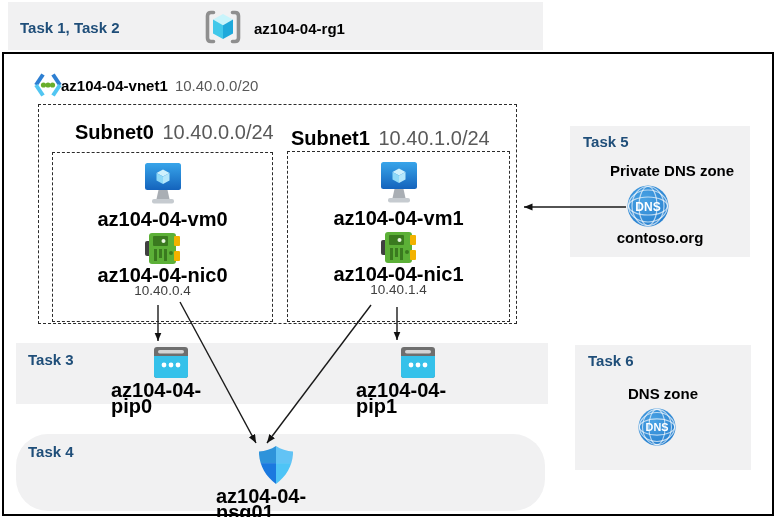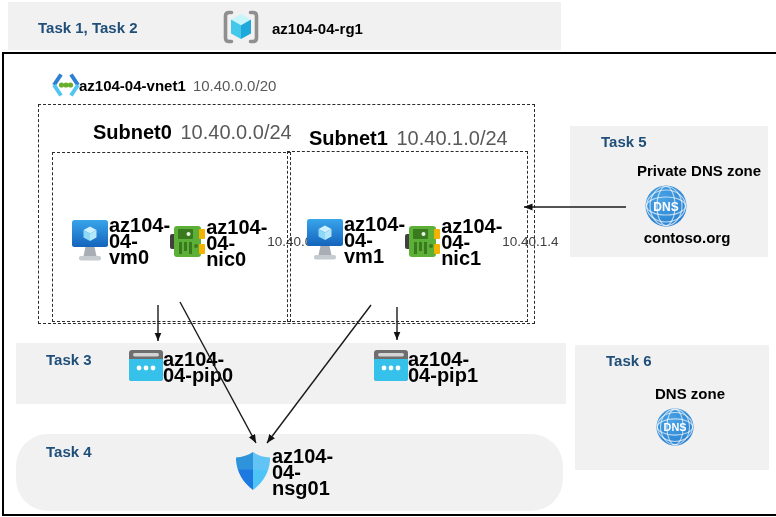--- a/index.html
+++ b/index.html
@@ -1,29 +1,29 @@
 <!DOCTYPE html>
 <html><head>
 <meta charset="utf-8">
 <style>
   html,body{margin:0;padding:0;background:#fff;}
   .canvas{
     position:relative;width:776px;height:517px;background:#fff;
     font-family:"Liberation Sans",sans-serif;overflow:hidden;
   }
-  .abs{position:absolute;padding-left:18px;}
+  .abs{position:absolute;}
   .band{background:#F1F1F2;}
   .task-label{color:#1F4E79;font-weight:bold;font-size:15px;line-height:16px;}
   .bold-name{font-weight:bold;font-size:20px;color:#000;}
   .big-name{font-weight:bold;font-size:15px;color:#000;}
   .muted{color:#595959;font-weight:normal;}
   .ip{color:#404040;font-size:13.5px;line-height:15px;}
   .main-rect{border:2px solid #000;}
   .dashed-box{border:1px dashed #2b2b2b;}
-  .col{display:flex;flex-direction:row;align-items:center;}
+  .col{display:flex;flex-direction:column;align-items:center;}
   .subnet-col{padding-top:9px;}
   .subnet-col .vm-label{margin:3px 0 5px 0;line-height:16px;}
   .subnet-col .nic-label{margin-top:2px;line-height:16px;}
   .pip-col .pip-label{margin-top:4px;line-height:16px;}
   .nsg-col .nsg-label{margin-top:3px;line-height:16px;}
   .center-text{width:100%;text-align:center;}
   svg{display:block;}
   .arrow-layer{position:absolute;left:0;top:0;pointer-events:none;z-index:50;}
 </style>
 </head>

